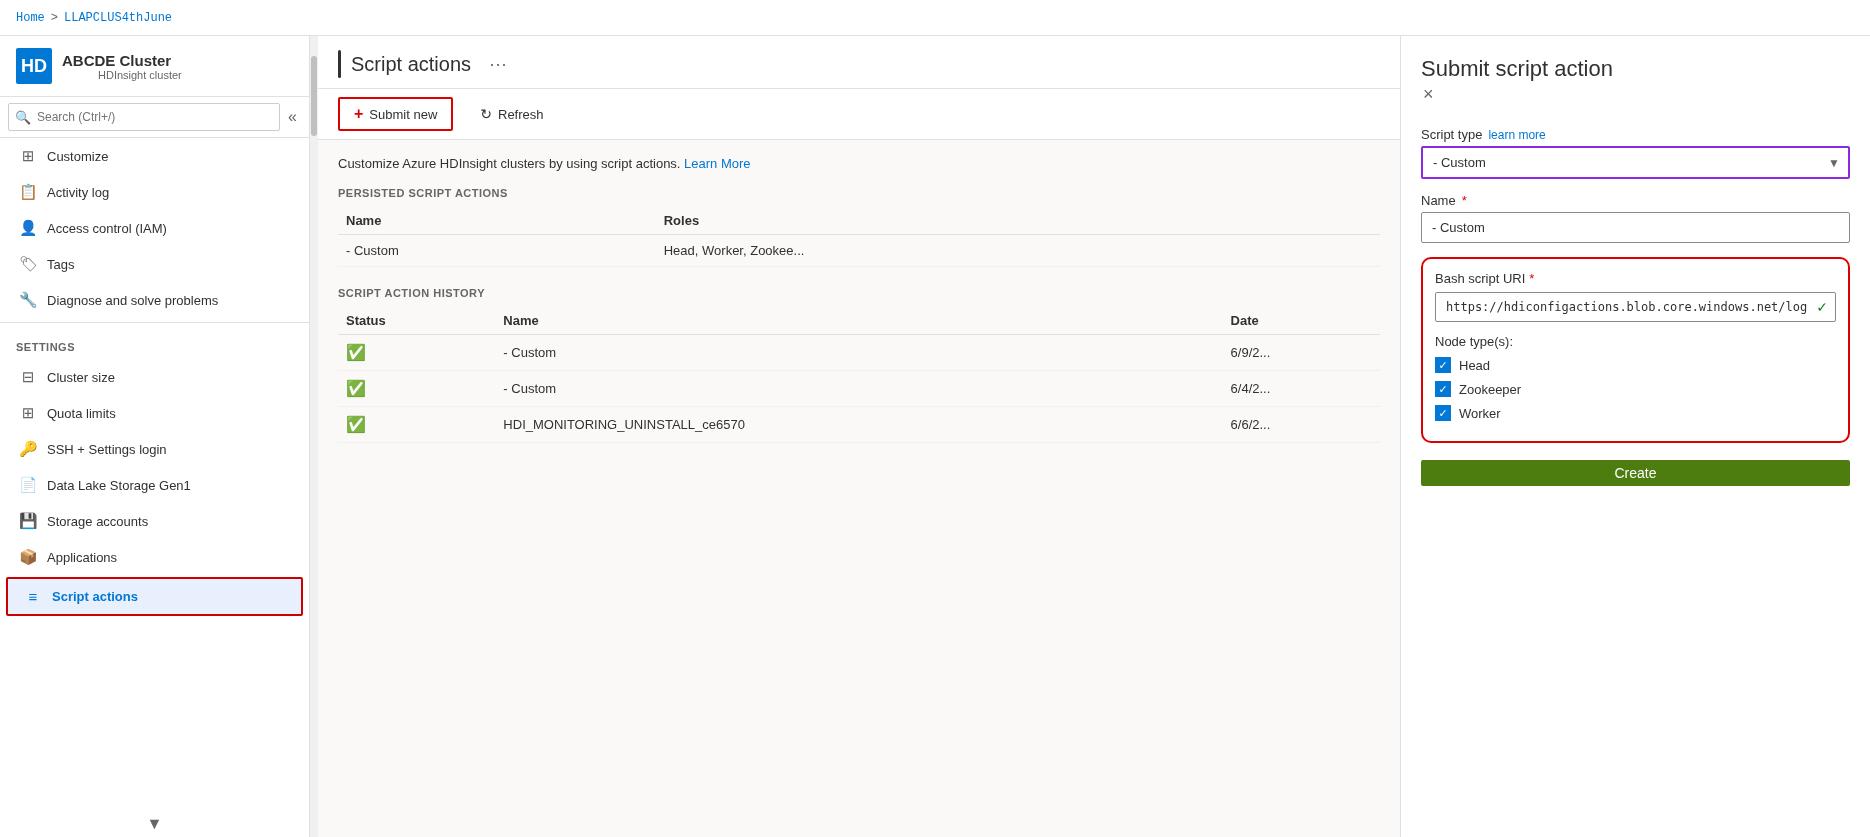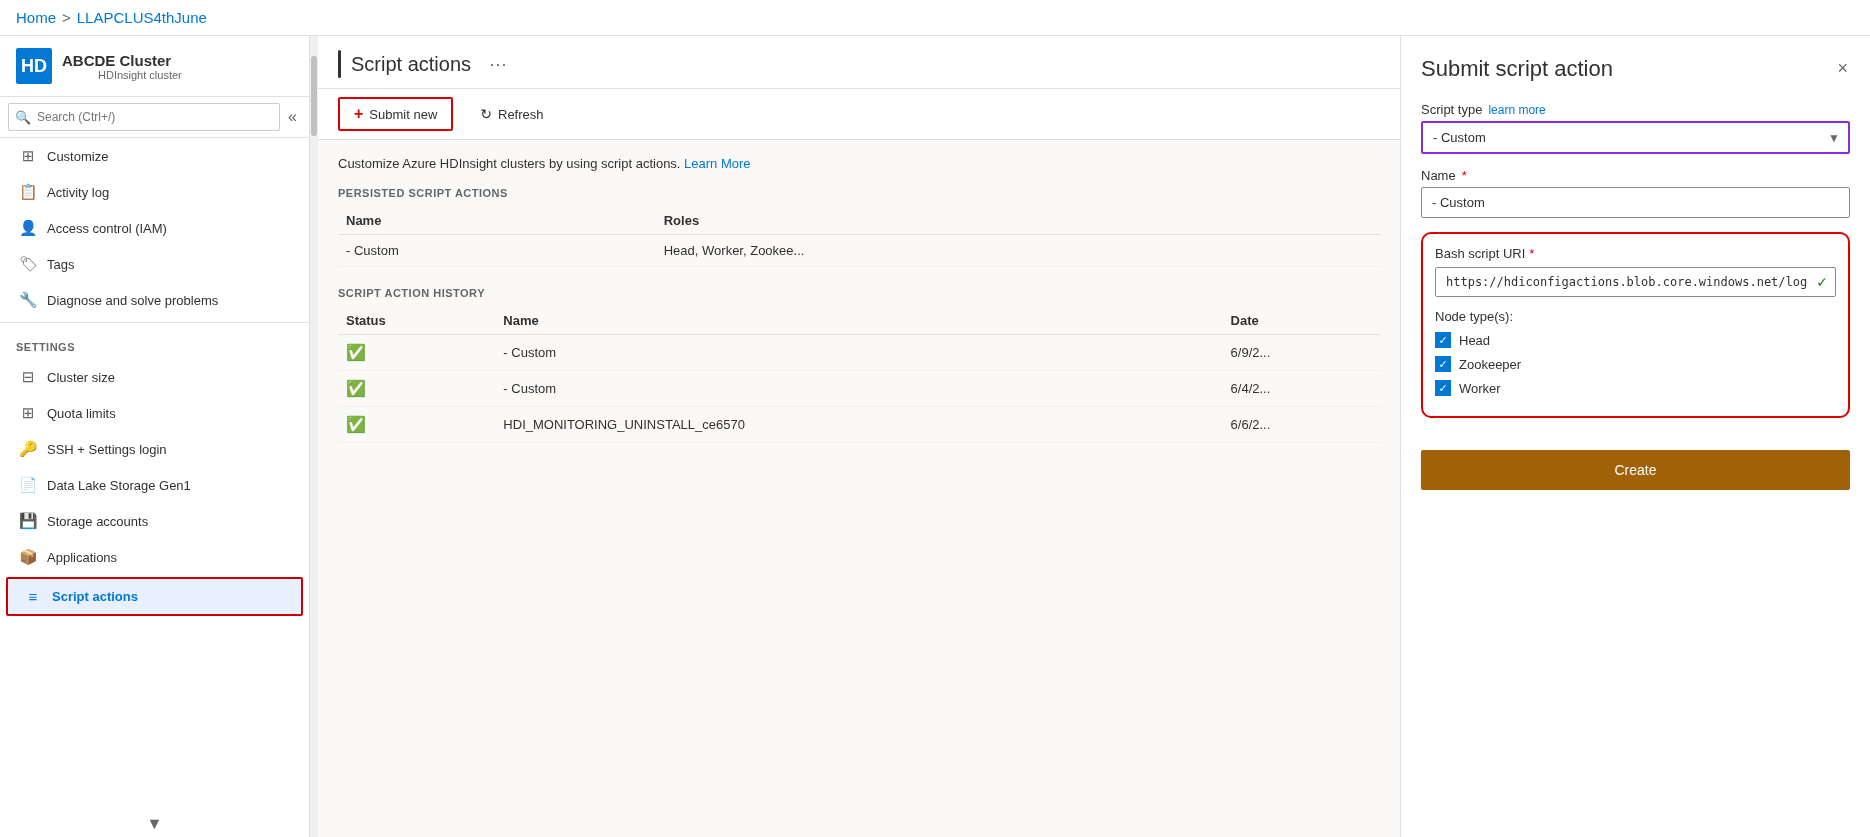--- a/index.html
+++ b/index.html
@@ -6,22 +6,23 @@
     body { font-family: 'Segoe UI', Arial, sans-serif; font-size: 13px; background: #f3f2f1; display: flex; flex-direction: column; height: 837px; overflow: hidden; }
 
     
     .breadcrumb-bar {
       background: #fff;
       padding: 8px 16px;
       display: flex;
       align-items: center;
       gap: 6px;
       border-bottom: 1px solid #e0e0e0;
-      font-size: 15px;
+      font-size: 12px;
       height: 36px;
+      font-family: Liberation Mono, monospace;
     }
     .breadcrumb-link { color: #0078d4; cursor: pointer; text-decoration: none; }
     .breadcrumb-sep { color: #666; }
 
     
     .app-layout {
       display: flex;
       flex: 1;
       overflow: hidden;
     }
@@ -246,23 +247,24 @@
       min-width: 470px;
       background: #fff;
       border-left: 1px solid #e0e0e0;
       display: flex;
       flex-direction: column;
       overflow-y: auto;
       padding: 20px;
     }
     .panel-header {
       display: flex;
-      justify-content: space-between;
+      justify-content: center;
       align-items: flex-start;
       margin-bottom: 20px;
+      flex-direction: column;
     }
     .panel-title { font-size: 22px; font-weight: 300; color: #323130; }
     .close-btn {
       background: none;
       border: none;
       cursor: pointer;
       font-size: 18px;
       color: #666;
       padding: 2px;
     }
@@ -385,28 +387,28 @@
       height: 100px;
       border: 1px solid #8a8a8a;
       border-radius: 2px;
       resize: vertical;
       padding: 6px;
       font-size: 13px;
       outline: none;
     }
 
     .create-btn {
-      background: #a16207;
+      background: #4d7c0f;
       color: white;
       border: none;
-      padding: 12px 24px;
+      padding: 5px 24px;
       font-size: 14px;
       cursor: pointer;
       border-radius: 2px;
-      margin-top: 18px;
+      margin-top: 3px;
     }
 
     
     .sidebar-nav::-webkit-scrollbar { width: 6px; }
     .sidebar-nav::-webkit-scrollbar-thumb { background: #ccc; border-radius: 3px; }
 
     .vertical-scroll {
       width: 8px;
       background: #f0f0f0;
       position: relative;

